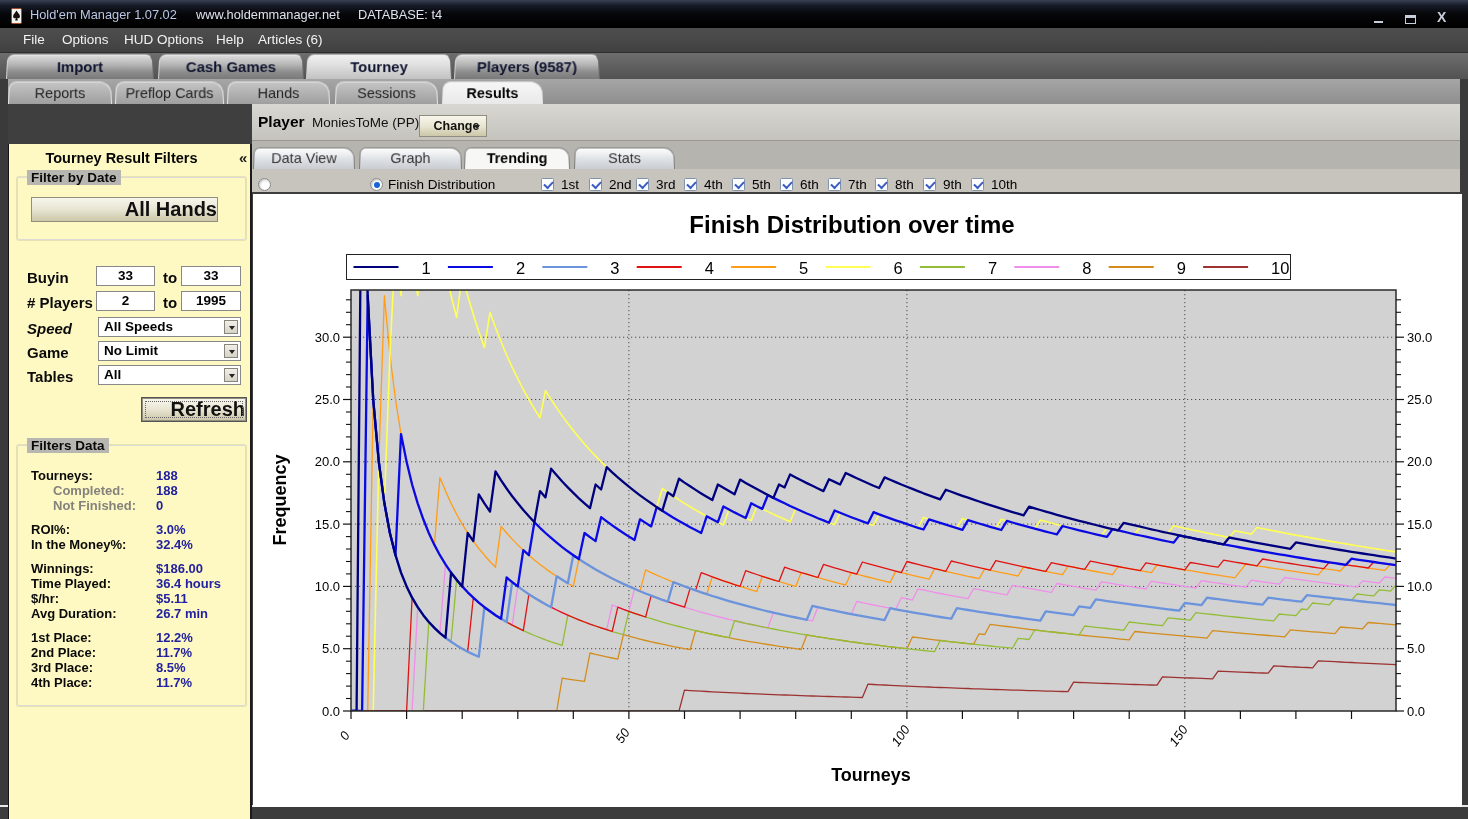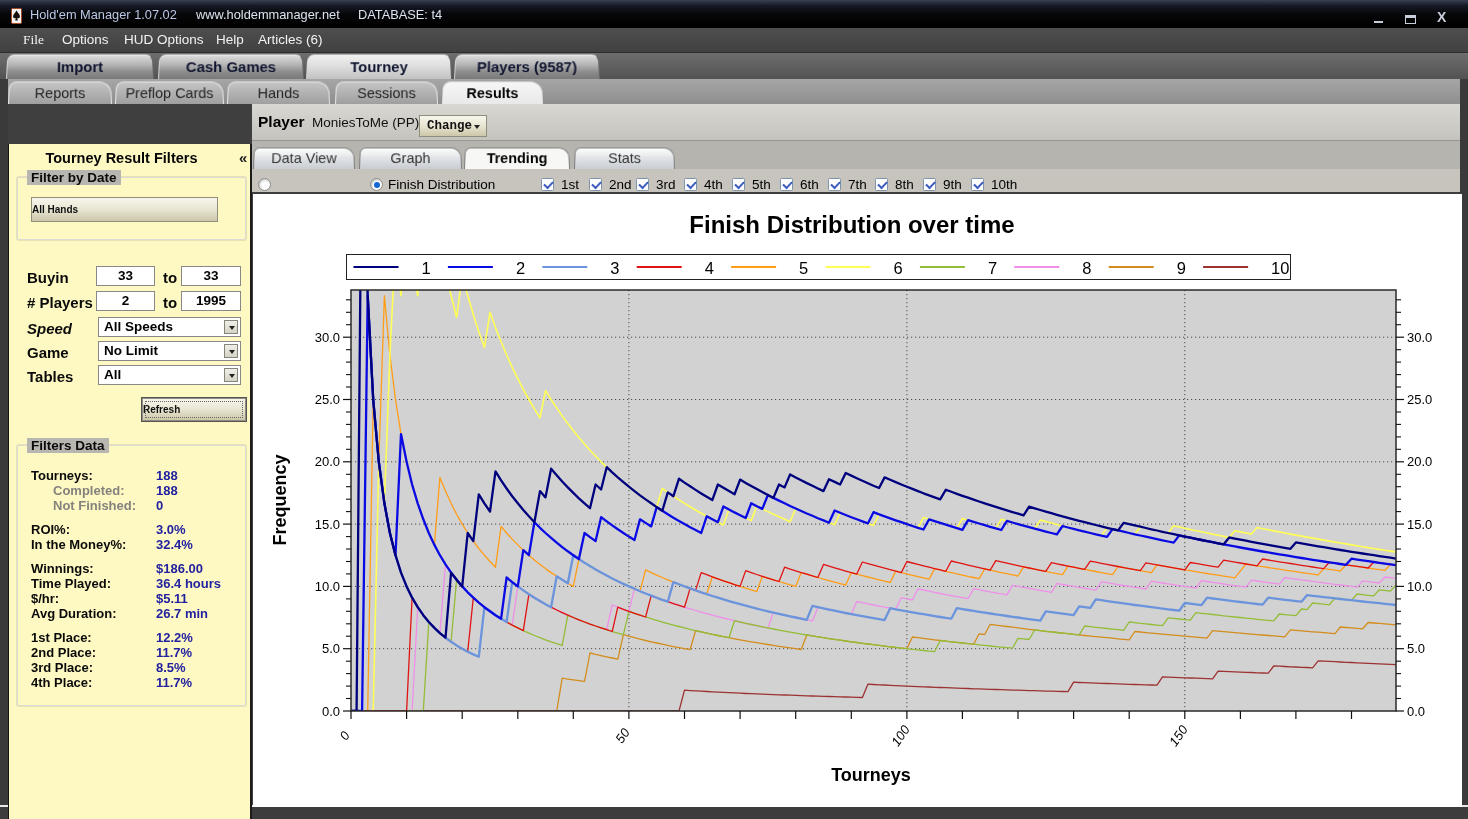--- a/index.html
+++ b/index.html
@@ -29,21 +29,21 @@
 .stab.act{background:linear-gradient(#f6f6f6,#e9e9e9);font-weight:bold;color:#000;}
 
 .vborder{top:79px;height:726px;background:#3a3a3a;}
 #bot{left:0;top:805px;width:1468px;height:14px;background:#3c3c3c;border-top:2px solid #e8e8e8;}
 
 #lp{left:8px;top:104px;width:244px;height:698px;background:#fef9c3;border-right:2px solid #1c1c1c;border-left:1px solid #151515;border-bottom:2px solid #151515;margin-top:40px;}
 #lp .hdr{left:0px;top:6px;width:225px;text-align:center;font-size:14.5px;font-weight:bold;color:#050505;}
 .grp{position:absolute;border:1px solid #dddbd6;border-radius:2px;box-shadow:0 0 0 1px rgba(125,123,117,.18);}
 .glab{position:absolute;top:-8px;left:9px;background:#b8b6b1;padding:0 4px;font-size:13.5px;font-weight:bold;color:#0a0a0a;}
 .btn{position:absolute;background:linear-gradient(#f8f6ec,#e8e5d2 50%,#ccc7a9);border:1px solid #8f8e7f;
- text-align:left;font-weight:bold;font-size:10px;color:#111;}
+ text-align:right;font-weight:bold;font-size:20px;color:#111;}
 .inp{position:absolute;background:#fff;border:1px solid #888;height:20px;font-size:13.5px;font-weight:bold;
  text-align:center;line-height:18px;color:#000;}
 .lbl{position:absolute;font-size:15px;font-weight:bold;color:#0a0a0a;}
 .sel{position:absolute;background:#fff;border:1px solid #888;height:20px;font-size:13.5px;font-weight:bold;color:#000;line-height:18px;padding-left:5px;}
 .selbtn{position:absolute;right:2px;top:2px;width:14px;height:14px;background:linear-gradient(#f0efe8,#d6d2c6);border:1px solid #85857a;}
 .tri{position:absolute;width:0;height:0;border-left:3.5px solid transparent;border-right:3.5px solid transparent;border-top:4.5px solid #222;}
 .fl{position:absolute;font-size:13px;font-weight:bold;color:#0a0a0a;}
 .fv{position:absolute;font-size:13px;font-weight:bold;color:#2222a0;}
 .flg{position:absolute;font-size:13px;font-weight:bold;color:#84827d;}
 
@@ -70,21 +70,21 @@
         </svg>
       </div>
 <span class="abs txt" style="left:30px;color:#b9c6e4;">Hold'em Manager 1.07.02</span>
 <span class="abs txt" style="left:196px;">www.holdemmanager.net</span>
 <span class="abs txt" style="left:358px;">DATABASE: t4</span>
 <div class="abs" style="left:1374px;top:20.5px;width:9px;height:2.5px;background:#c7cdda;"></div>
 <div class="abs" style="left:1404.5px;top:15px;width:11px;height:9px;border:1.8px solid #c7cdda;border-top-width:3px;"></div>
 <span class="abs winbtn" style="left:1437px;top:9px;font-size:14px;">X</span>
 </div>
 <div id="menu" class="abs">
-<span style="left:23px;font-family:Liberation Serif, serif;">File</span>
+<span style="left:23px;">File</span>
 <span style="left:62px;">Options</span>
 <span style="left:124px;">HUD Options</span>
 <span style="left:216px;">Help</span>
 <span style="left:258px;">Articles (6)</span>
 </div>
 <div id="mtabs" class="abs">
 <div class="mtab" style="left:6px;width:148px;">Import</div>
 <div class="mtab" style="left:158px;width:146px;">Cash&nbsp;Games</div>
 <div class="mtab act" style="left:306px;width:146px;">Tourney</div>
 <div class="mtab" style="left:454px;width:146px;">Players&nbsp;(9587)</div>
@@ -153,21 +153,21 @@
 <div class="fl" style="left:22px;top:501px;">2nd Place:</div>
 <div class="fv" style="left:147px;top:501px;">11.7%</div>
 <div class="fl" style="left:22px;top:516px;">3rd Place:</div>
 <div class="fv" style="left:147px;top:516px;">8.5%</div>
 <div class="fl" style="left:22px;top:531px;">4th Place:</div>
 <div class="fv" style="left:147px;top:531px;">11.7%</div>
 </div>
 <div id="pbar" class="abs">
 <span class="abs" style="left:6px;top:9px;font-size:15.5px;font-weight:bold;color:#000;">Player</span>
 <span class="abs" style="left:60px;top:11px;font-size:13.5px;color:#111;">MoniesToMe (PP)</span>
-<div class="btn" style="left:167px;top:11px;width:68px;height:22px;line-height:20px;font-size:12.5px;text-align:left;padding-left:7px;font-family:Liberation Mono, monospace;">Change<span class="tri" style="right:6px;top:9px;border-left-width:3.5px;border-right-width:3.5px;"></span></div>
+<div class="btn" style="left:167px;top:11px;width:68px;height:22px;line-height:20px;font-size:12.5px;text-align:center;padding-left:7px;">Change<span class="tri" style="right:6px;top:9px;border-left-width:3.5px;border-right-width:3.5px;"></span></div>
 </div>
 <div id="rtabs" class="abs">
 <div class="rtab" style="left:1px;width:102px;">Data View</div>
 <div class="rtab" style="left:106.5px;width:103px;">Graph</div>
 <div class="rtab act" style="left:212px;width:106px;">Trending</div>
 <div class="rtab" style="left:322px;width:101px;">Stats</div>
 </div>
 <div id="obar" class="abs">
 <span class="radio" style="left:5.5px;top:9px;"></span>
       <span class="olab" style="left:26px;top:8px;margin-top:47px;">ROI / ITM</span>

